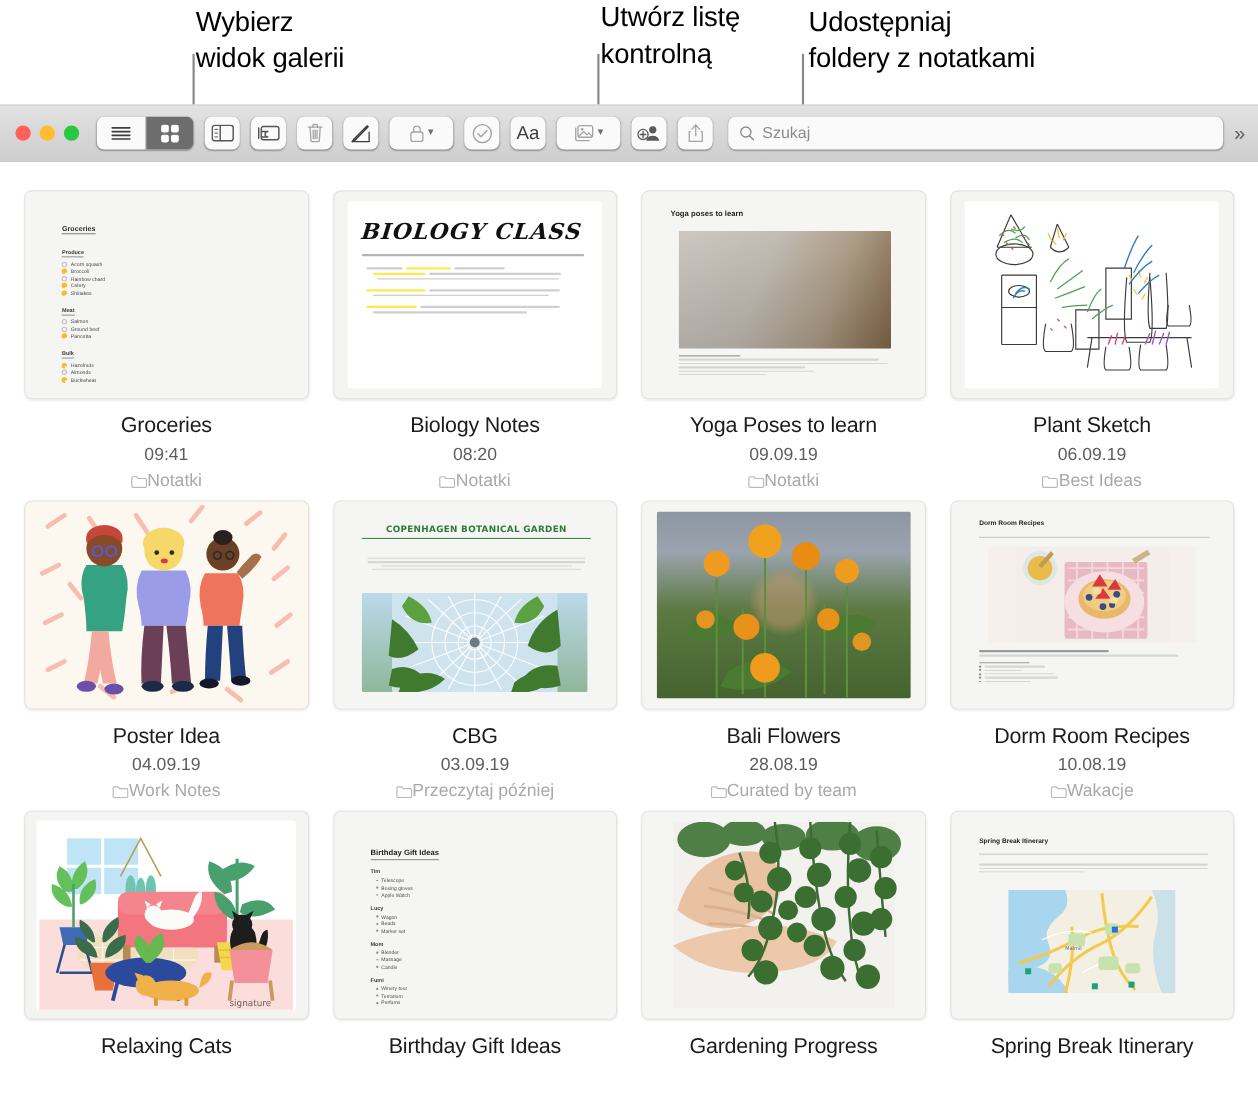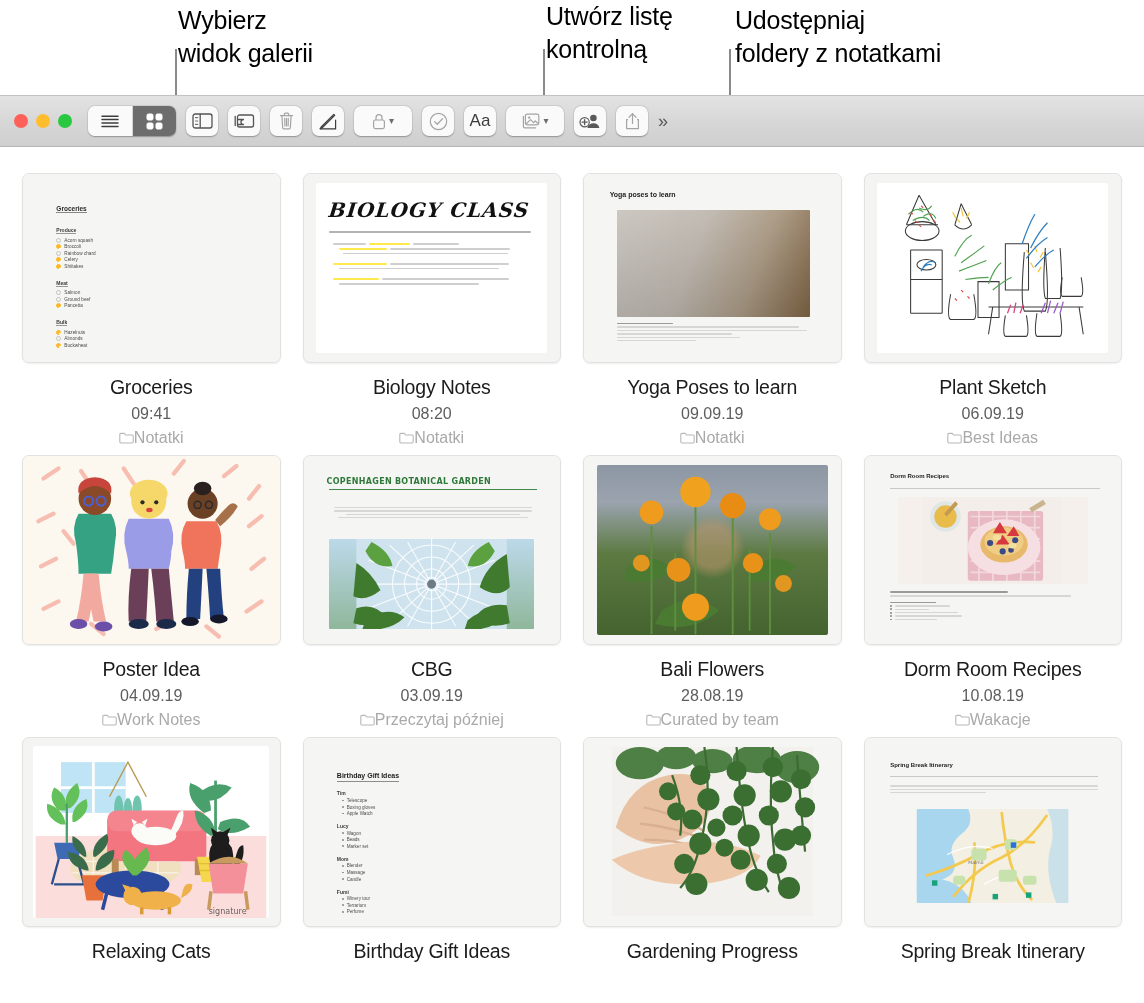--- a/index.html
+++ b/index.html
@@ -347,20 +347,27 @@
     </div>
 
     <div class="tb-single dim">
       <svg width="15" height="18" viewBox="0 0 15 18">
         <path d="M4 5.4 L7.5 1.6 L11 5.4" fill="none" stroke="#3d3d3d" stroke-width="1.2" stroke-linecap="round" stroke-linejoin="round"></path>
         <line x1="7.5" y1="1.8" x2="7.5" y2="11.4" stroke="#3d3d3d" stroke-width="1.2" stroke-linecap="round"></line>
         <path d="M3 7.6 H1.6 V16.6 H13.4 V7.6 H12" fill="none" stroke="#3d3d3d" stroke-width="1.2" stroke-linejoin="round"></path>
       </svg>
     </div>
 
+    <div class="search-field">
+      <svg width="14" height="14" viewBox="0 0 14 14">
+        <circle cx="6" cy="6" r="4.6" fill="none" stroke="#8c8c8c" stroke-width="1.3"></circle>
+        <line x1="9.4" y1="9.4" x2="13" y2="13" stroke="#8c8c8c" stroke-width="1.3" stroke-linecap="round"></line>
+      </svg>
+      <span class="placeholder">Szukaj</span>
+    </div>
 
     <div class="overflow">»</div>
   </div>
 
   <div class="gallery">
 
     <div class="note-cell">
       <div class="thumb">
         <div class="paper"></div>
         <div class="gr">
@@ -625,21 +632,21 @@
         <svg class="folder-ico" width="15" height="12" viewBox="0 0 15 12">
             <path d="M0.8 2.6 A1.2 1.2 0 0 1 2 1.4 H5.3 L6.6 3 H13 A1.2 1.2 0 0 1 14.2 4.2 V9.8 A1.2 1.2 0 0 1 13 11 H2 A1.2 1.2 0 0 1 0.8 9.8 Z" fill="none" stroke="#b8b8b8" stroke-width="1.1" stroke-linejoin="round"></path>
           </svg>
         <span>Work Notes</span>
       </div>
     </div>
 
     <div class="note-cell">
       <div class="thumb">
         <div class="paper"></div>
-        <div style="position:absolute;left:9%;top:11%;right:8%;text-align:left;">
+        <div style="position:absolute;left:9%;top:11%;right:8%;text-align:center;">
           <div class="cbg-title">COPENHAGEN BOTANICAL GARDEN</div>
           <div style="height:1.6px;background:#3f8a49;margin:3px auto 0;width:98%;"></div>
         </div>
         <div style="position:absolute;left:12%;top:26%;right:11%;">
           <div class="tline" style="width:100%;"></div>
           <div class="tline" style="width:100%;"></div>
           <div class="tline" style="width:88%;margin-left:6%;"></div>
           <div class="tline" style="width:96%;margin-left:2%;"></div>
         </div>
         <div class="photo" style="left:10%;top:44%;width:80%;height:48%;background:linear-gradient(to bottom,#bcd9ea,#8fb79b);">

